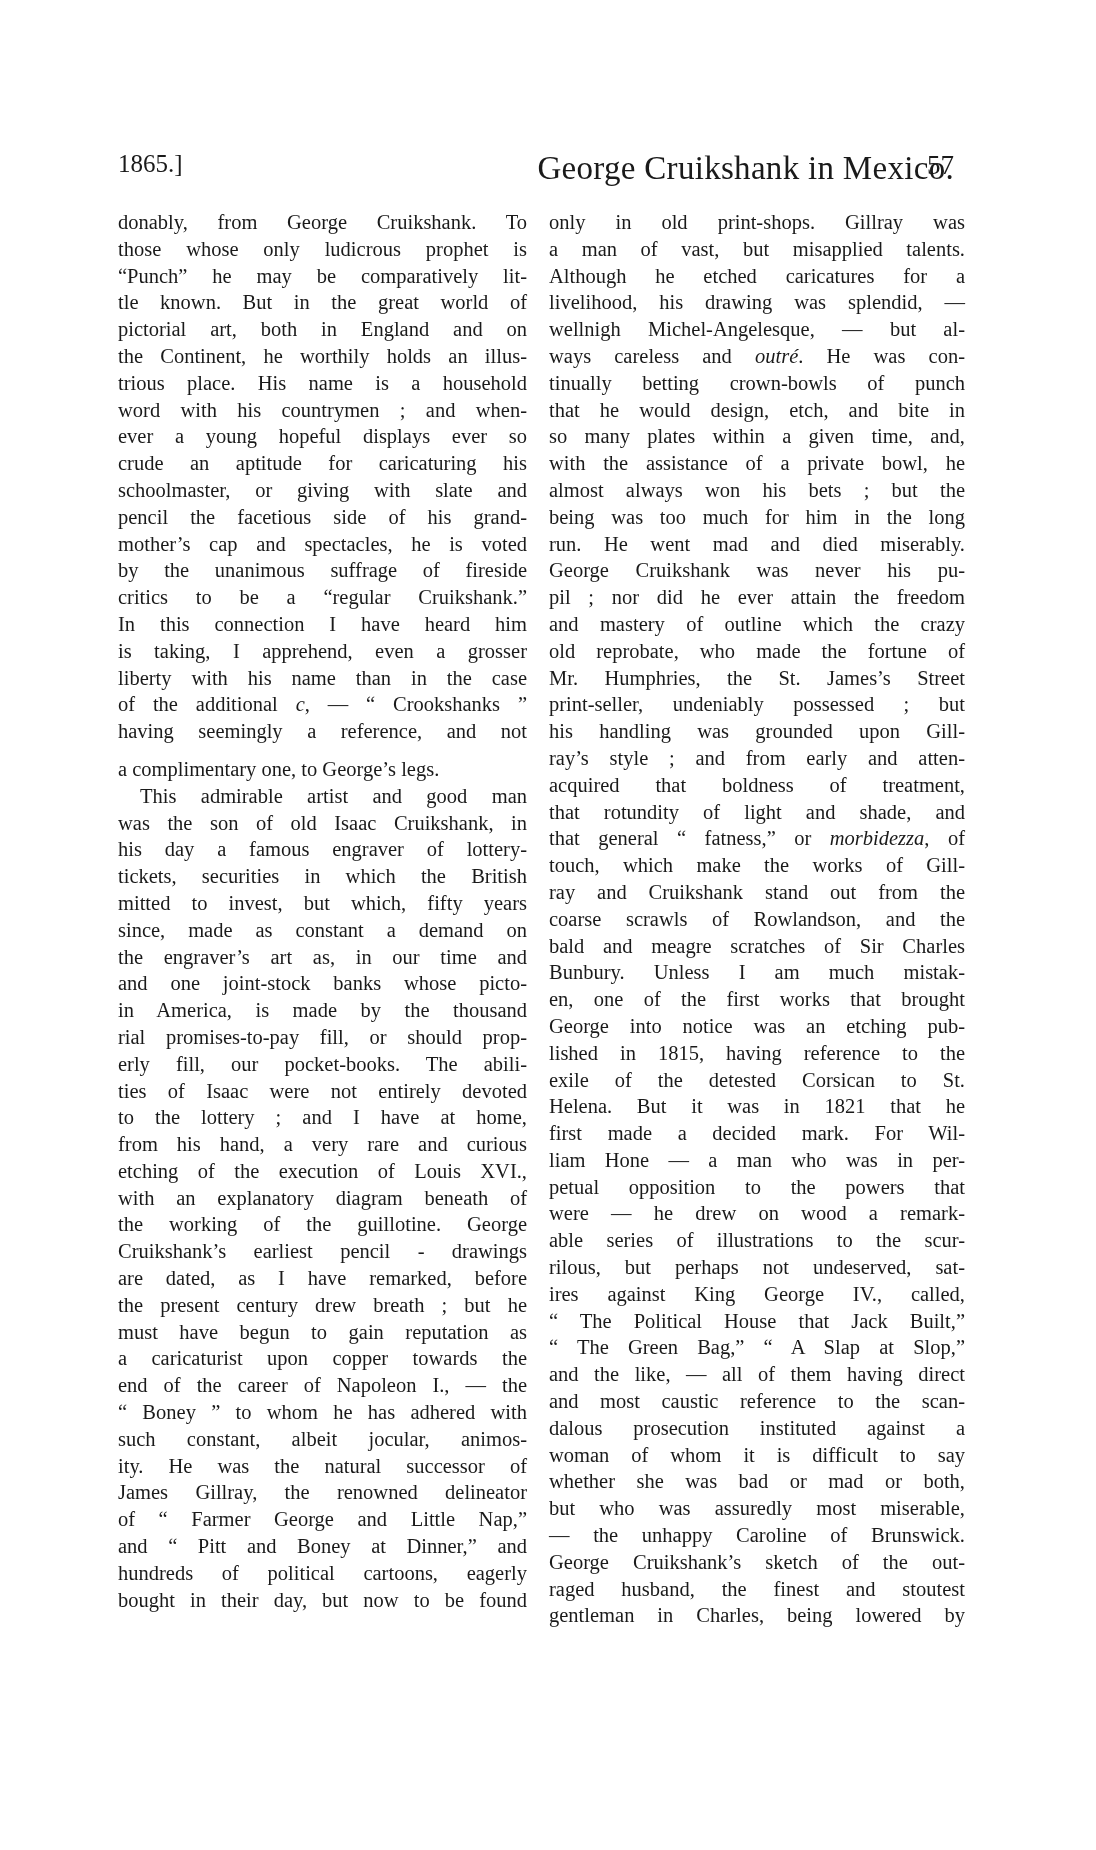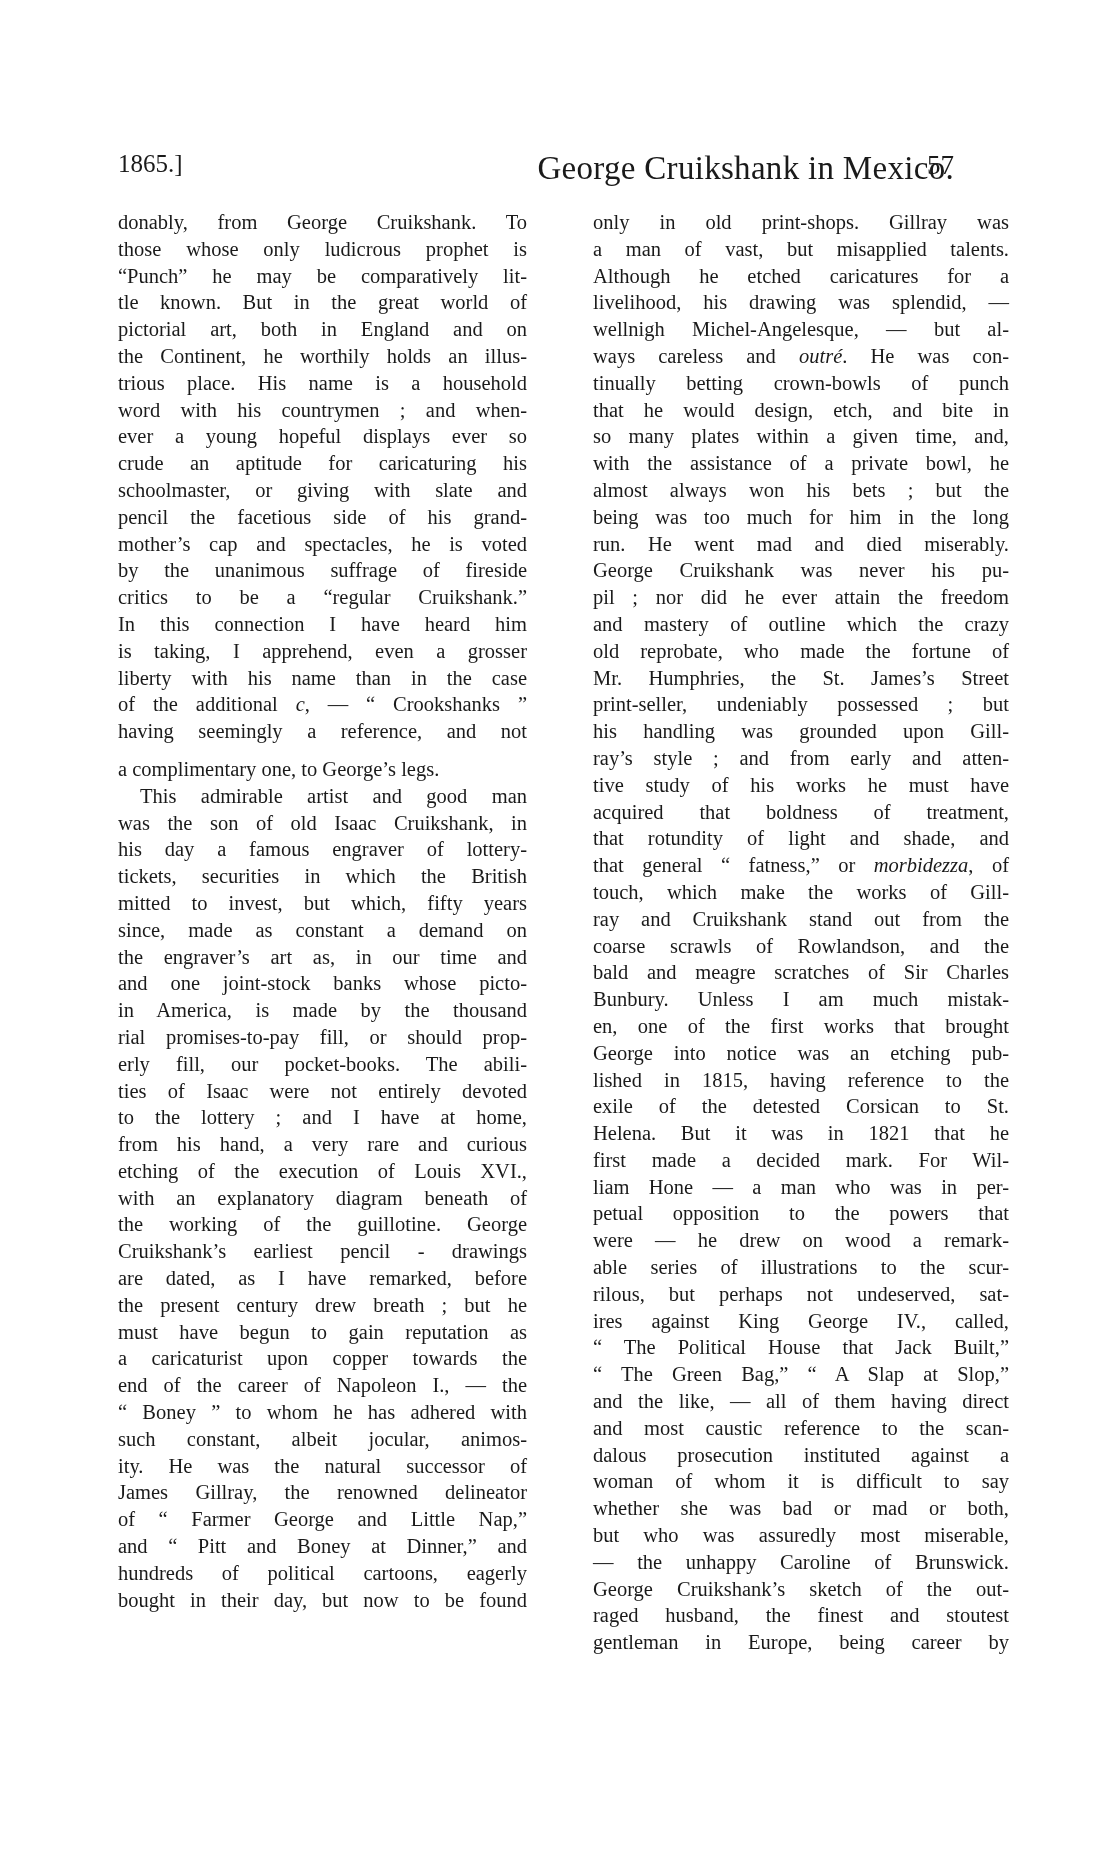--- a/index.html
+++ b/index.html
@@ -4,21 +4,21 @@
 <style>
   html, body { margin: 0; padding: 0; background: #ffffff; }
   body { width: 1096px; height: 1850px; position: relative; overflow: hidden;
          font-family: "Liberation Serif", "DejaVu Serif", serif; color: #1a1a1a; }
   .header { position: absolute; top: 150px; left: 118px; width: 836px; height: 30px; }
   .hdr-year { position: absolute; left: 0; top: 0; font-size: 25px; }
   .hdr-title { position: absolute; left: 0; right: 0; top: 0; text-align: right; font-size: 33px; letter-spacing: 0.3px; }
   .hdr-page { position: absolute; right: 0; top: 0; font-size: 27px; }
   .col { position: absolute; top: 209px; }
   .col-left { left: 118px; width: 409px; }
-  .col-right { left: 549px; width: 416px; margin-left: 44px; }
+  .col-right { left: 549px; width: 416px; }
   .line { height: 26.8px; line-height: 26.8px; font-size: 20.5px; white-space: nowrap;
           text-align: justify; text-align-last: justify; overflow: visible; }
   .line.last { text-align-last: left; margin-top: 11px; }
   .line.indent { padding-left: 22px; }
   .it { font-style: italic; }
 </style>
 </head>
 <body>
 
 <div class="header">
@@ -96,21 +96,20 @@
     <div class="line">being was too much for him in the long</div>
     <div class="line">run.  He went mad and died miserably.</div>
     <div class="line">George Cruikshank was never his pu-</div>
     <div class="line">pil ; nor did he ever attain the freedom</div>
     <div class="line">and mastery of outline which the crazy</div>
     <div class="line">old reprobate, who made the fortune of</div>
     <div class="line">Mr. Humphries, the St. James’s Street</div>
     <div class="line">print-seller, undeniably possessed ; but</div>
     <div class="line">his handling was grounded upon Gill-</div>
     <div class="line">ray’s style ; and from early and atten-</div>
-    <div class="line">tive study of his works he must have</div>
     <div class="line">acquired that boldness of treatment,</div>
     <div class="line">that rotundity of light and shade, and</div>
     <div class="line"><span>that general “ fatness,” or </span><span class="it">morbidezza</span><span>, of</span></div>
     <div class="line">touch, which make the works of Gill-</div>
     <div class="line">ray and Cruikshank stand out from the</div>
     <div class="line">coarse scrawls of Rowlandson, and the</div>
     <div class="line">bald and meagre scratches of Sir Charles</div>
     <div class="line">Bunbury.  Unless I am much mistak-</div>
     <div class="line">en, one of the first works that brought</div>
     <div class="line">George into notice was an etching pub-</div>
@@ -128,14 +127,14 @@
     <div class="line">“ The Green Bag,” “ A Slap at Slop,”</div>
     <div class="line">and the like, — all of them having direct</div>
     <div class="line">and most caustic reference to the scan-</div>
     <div class="line">dalous prosecution instituted against a</div>
     <div class="line">woman of whom it is difficult to say</div>
     <div class="line">whether she was bad or mad or both,</div>
     <div class="line">but who was assuredly most miserable,</div>
     <div class="line">— the unhappy Caroline of Brunswick.</div>
     <div class="line">George Cruikshank’s sketch of the out-</div>
     <div class="line">raged husband, the finest and stoutest</div>
-    <div class="line">gentleman in Europe, being career by</div>
+    <div class="line">gentleman in Charles, being lowered by</div>
   </div>
 
 </body></html>

